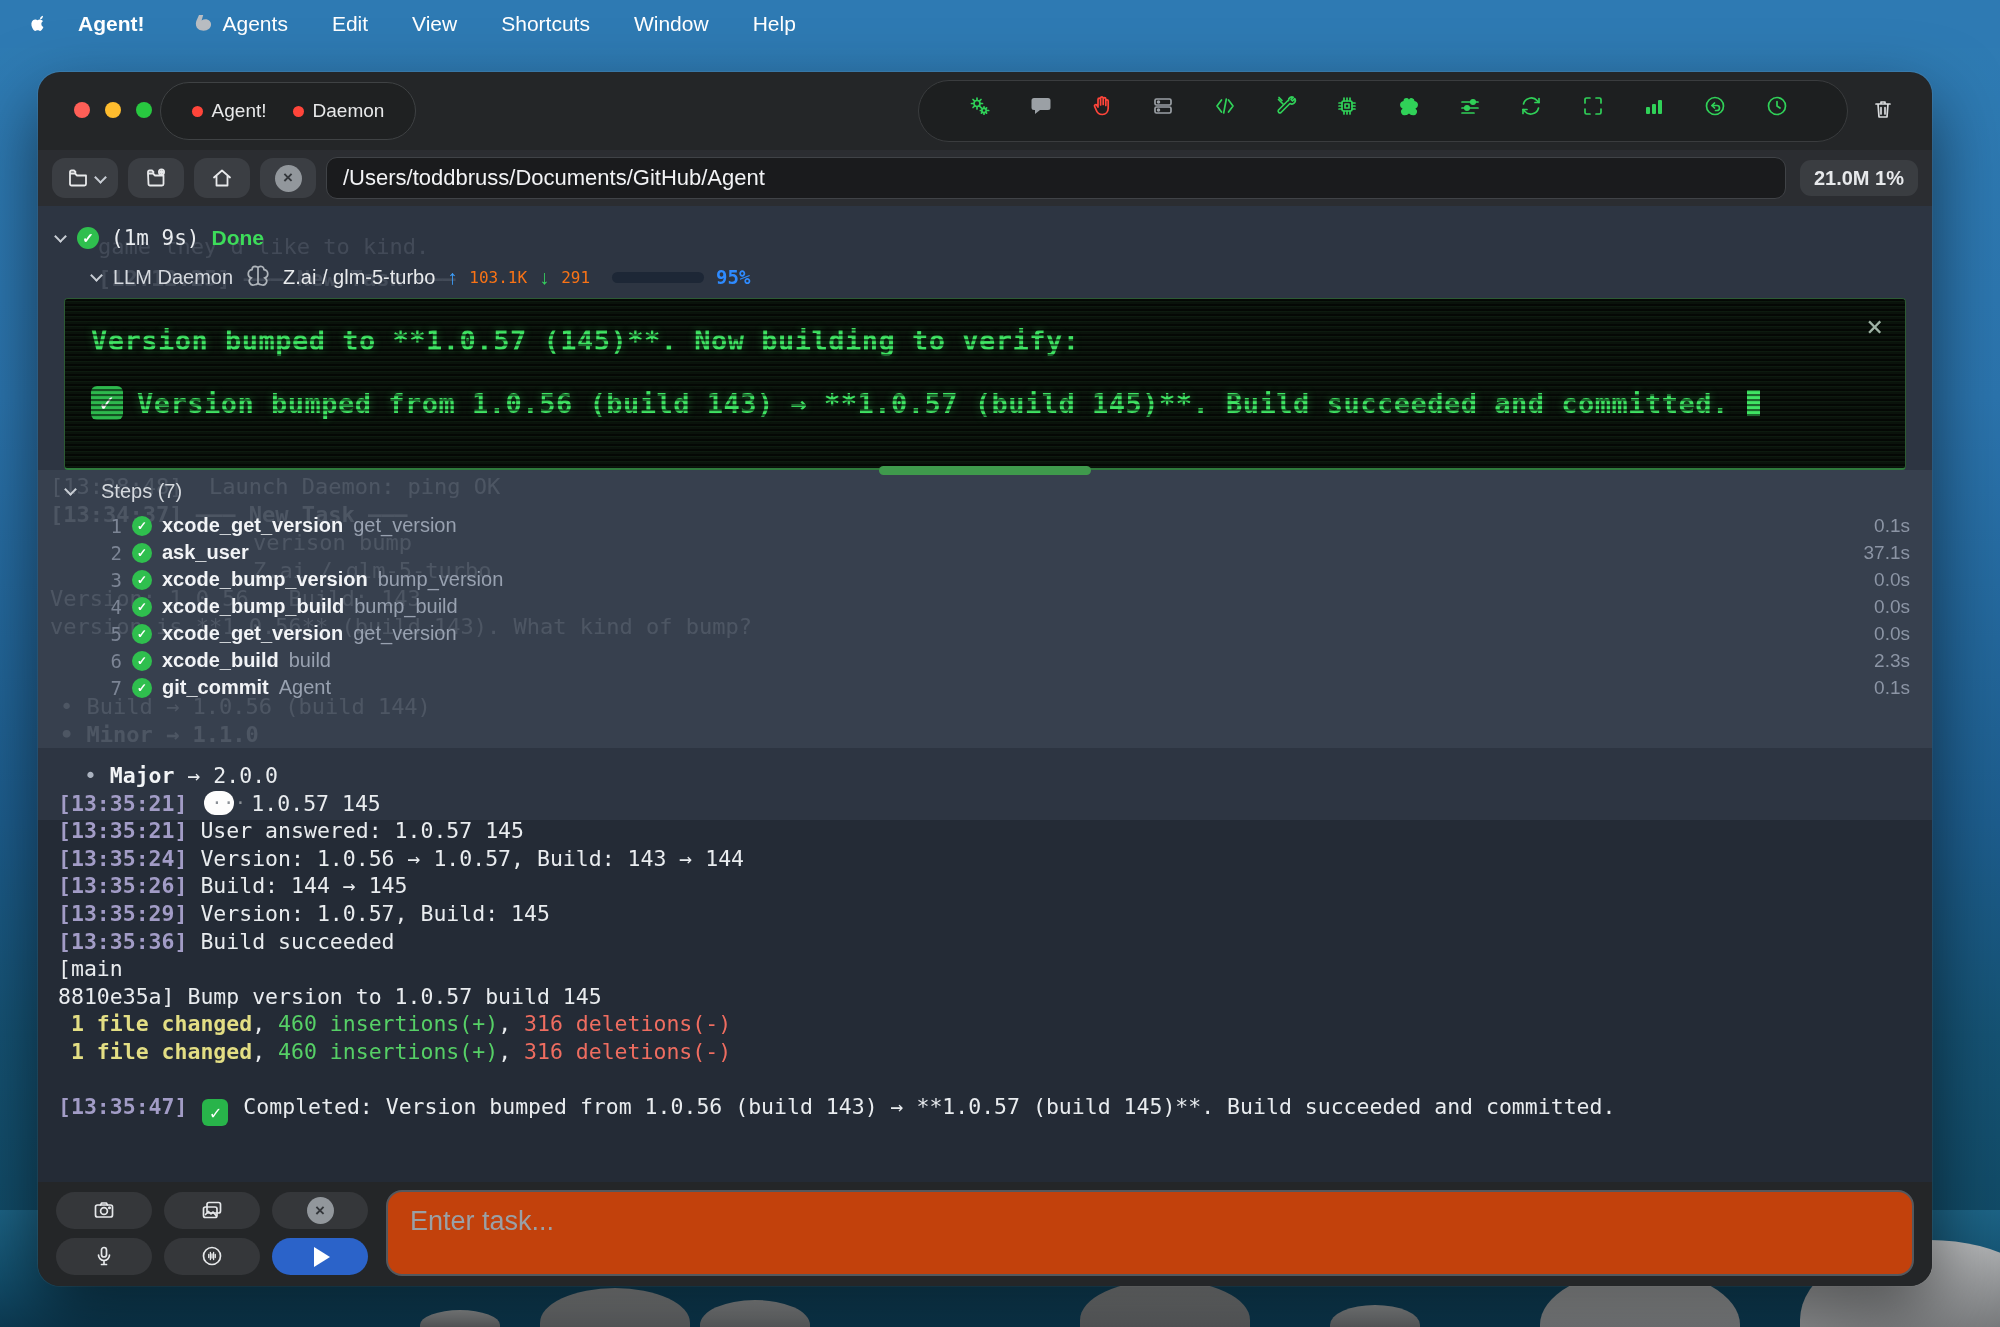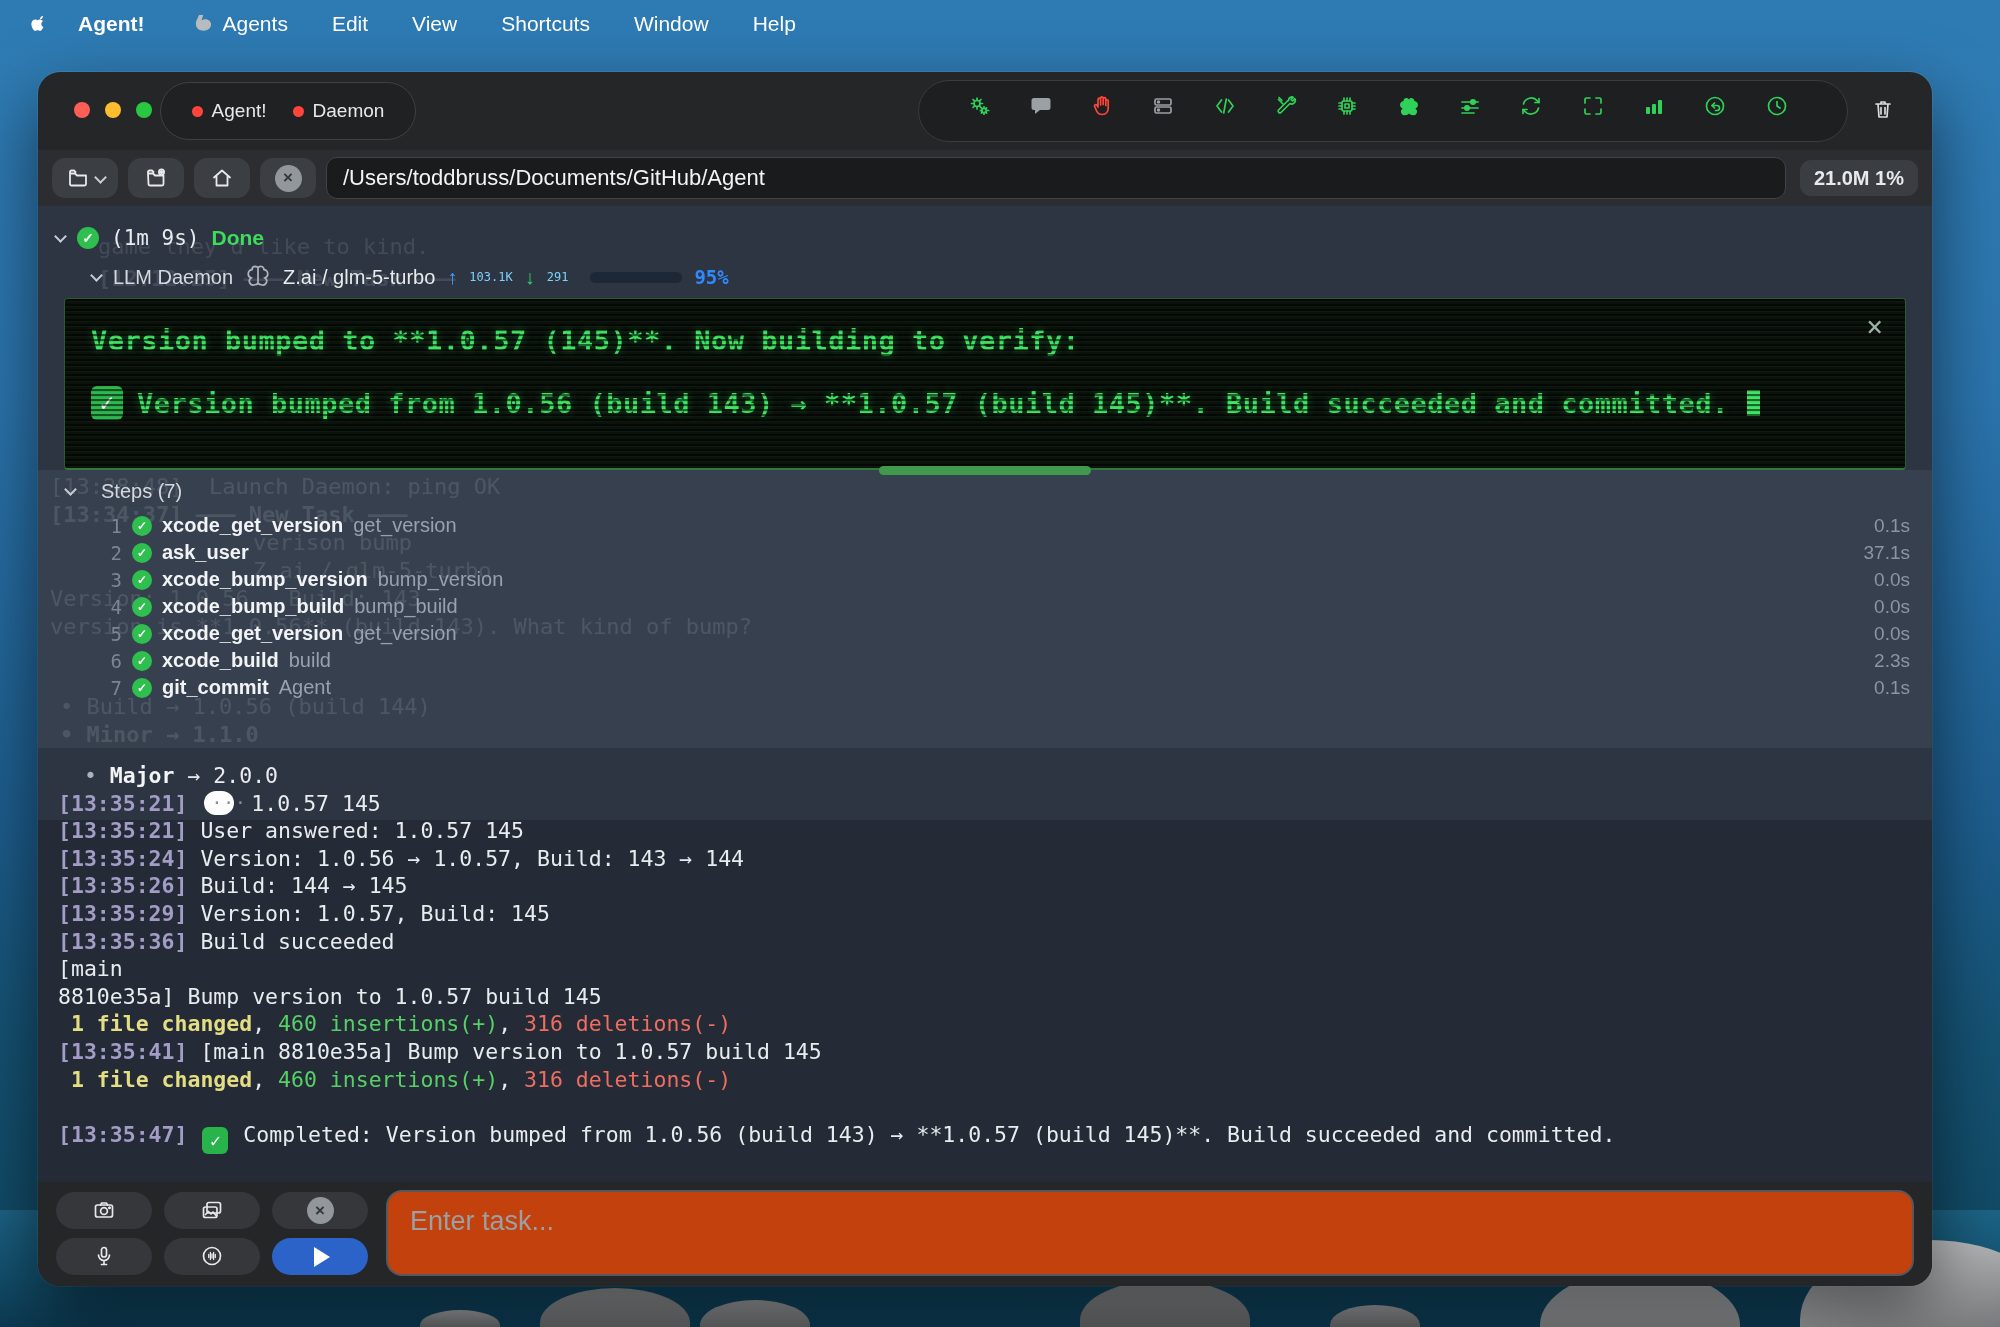--- a/index.html
+++ b/index.html
@@ -79,21 +79,21 @@
   .check-circle { width:22px; height:22px; border-radius:50%; background:#2fbf4e; color:#fff; font-size:14px;
     font-weight:bold; display:inline-flex; align-items:center; justify-content:center; flex:0 0 auto; }
   .dur { color:#e9ecef; font-size:21px; }
   .done { color:#3ddc5a; font-size:21px; font-weight:bold; }
 
   .llm-row { position:absolute; left:54px; top:56px; display:flex; align-items:center; gap:12px; }
   .llm-label { color:#d5d9de; font-size:20px; }
   .brain-sm svg { width:26px; height:26px; fill:none; stroke:#aeb4ba; stroke-width:1.6; }
   .model { color:#e8eaec; font-size:20px; }
   .tok-up { color:#3da1ff; font-size:20px; } .tok-dn { color:#35cf5e; font-size:20px; }
-  .tok-v { color:#7dd3fc; font-size:12px; }
+  .tok-v { color:#f97316; font-size:16px; }
   .pbar { width:92px; height:11px; border-radius:6px; background:#1d2736; overflow:hidden; margin-left:10px; }
   .pbar .fill { height:100%; background:#2e7bdf; border-radius:6px; }
   .pct { color:#2e8bff; font-size:19px; font-weight:bold; }
 
   
   .term { position:absolute; left:26px; top:92px; width:1842px; height:172px; background:#0a120b;
     border:1px solid #2c5a33; border-bottom:2px solid #2f7a3c; border-radius:4px; overflow:hidden; }
   .term::after { content:""; position:absolute; inset:0;
     background:repeating-linear-gradient(180deg, rgba(0,0,0,.55) 0 2px, rgba(38,88,44,.12) 2px 3px, transparent 3px 5px);
     pointer-events:none; }
@@ -470,21 +470,20 @@
         <div class="log-line"><span class="seg dot">  • </span><span class="seg b">Major</span><span class="seg w"> → 2.0.0</span></div>
         <div class="log-line"><span class="seg ts">[13:35:21]</span><span class="seg w"> </span><span class="seg bubble"></span><span class="seg w"> 1.0.57 145</span></div>
         <div class="log-line"><span class="seg ts">[13:35:21]</span><span class="seg w"> User answered: 1.0.57 145</span></div>
         <div class="log-line"><span class="seg ts">[13:35:24]</span><span class="seg w"> Version: 1.0.56 → 1.0.57, Build: 143 → 144</span></div>
         <div class="log-line"><span class="seg ts">[13:35:26]</span><span class="seg w"> Build: 144 → 145</span></div>
         <div class="log-line"><span class="seg ts">[13:35:29]</span><span class="seg w"> Version: 1.0.57, Build: 145</span></div>
         <div class="log-line"><span class="seg ts">[13:35:36]</span><span class="seg w"> Build succeeded</span></div>
         <div class="log-line"><span class="seg w">[main</span></div>
         <div class="log-line"><span class="seg w">8810e35a] Bump version to 1.0.57 build 145</span></div>
         <div class="log-line"><span class="seg y"> 1 file changed</span><span class="seg w">, </span><span class="seg g">460 insertions(+)</span><span class="seg w">, </span><span class="seg r">316 deletions(-)</span></div>
-        <div class="log-line"><span class="seg ts">[13:35:41]</span><span class="seg w"> [main 8810e35a] Bump version to 1.0.57 build 145</span></div>
         <div class="log-line"><span class="seg y"> 1 file changed</span><span class="seg w">, </span><span class="seg g">460 insertions(+)</span><span class="seg w">, </span><span class="seg r">316 deletions(-)</span></div>
         <div class="log-line"><span class="seg w"></span></div>
         <div class="log-line"><span class="seg ts">[13:35:47]</span><span class="seg w"> </span><span class="seg check">✓</span><span class="seg w"> Completed: Version bumped from 1.0.56 (build 143) → **1.0.57 (build 145)**. Build succeeded and committed.</span></div>
       </div>
   </div>
 
   <div class="bottombar">
     <div class="bb-btn bb-cam">
         <svg>
           <rect x="3.5" y="7" width="17" height="12" rx="2"></rect>

